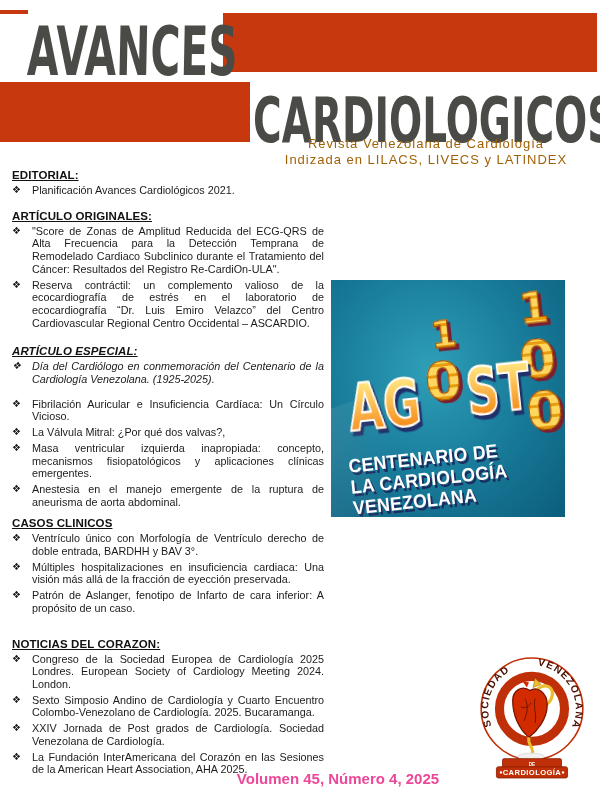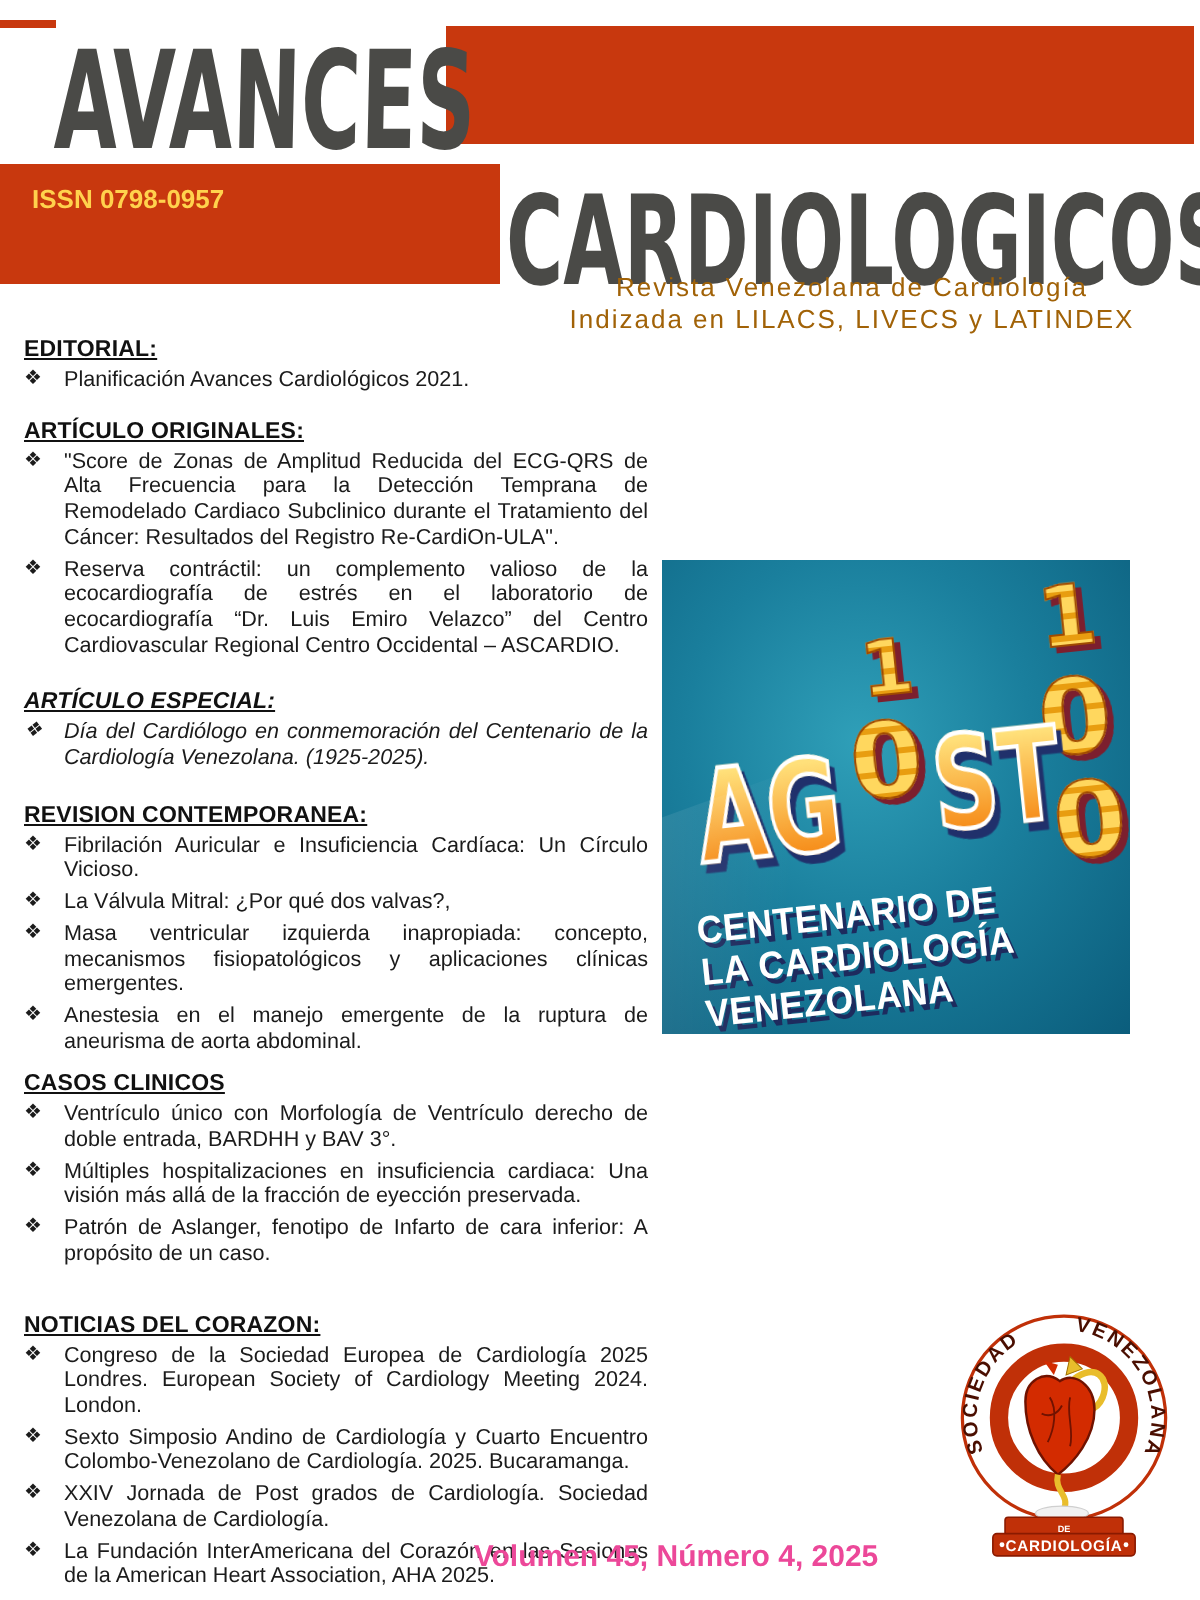--- a/index.html
+++ b/index.html
@@ -70,21 +70,20 @@
 <body>
 
 <div class="page">
 
   <div class="red-strip-tl" style="background:#c8380e;"></div>
   <div class="red-top" style="background:#c8380e;"></div>
   <div class="title-word avances">AVANCES</div>
 
   <div class="red-issn" style="background:#c8380e;">
     <div class="issn-text" style="color:#ffd24d;">
-      <div>ISSN 0798-0957</div>
     </div>
   </div>
   <div class="title-word cardiologicos">CARDIOLOGICOS</div>
 
   <div class="subtitle">
     <div>Revista Venezolana de Cardiología</div>
     <div>Indizada en LILACS, LIVECS y LATINDEX</div>
   </div>
 
   <div class="toc">
@@ -111,21 +110,20 @@
 
     <section class="toc-sec sec-2">
       <h2 class="toc-h">ARTÍCULO ESPECIAL:</h2>
       <div class="toc-item">
         <span class="bullet">❖</span>
         <span class="item-text">Día del Cardiólogo en conmemoración del Centenario de la Cardiología Venezolana.   (1925-2025).</span>
       </div>
     </section>
 
     <section class="toc-sec sec-3">
-      <h2 class="toc-h">REVISION CONTEMPORANEA:</h2>
       <div class="toc-item">
         <span class="bullet">❖</span>
         <span class="item-text">Fibrilación Auricular e Insuficiencia Cardíaca: Un Círculo Vicioso.</span>
       </div>
       <div class="toc-item">
         <span class="bullet">❖</span>
         <span class="item-text">La Válvula Mitral: ¿Por qué dos valvas?,</span>
       </div>
       <div class="toc-item">
         <span class="bullet">❖</span>

